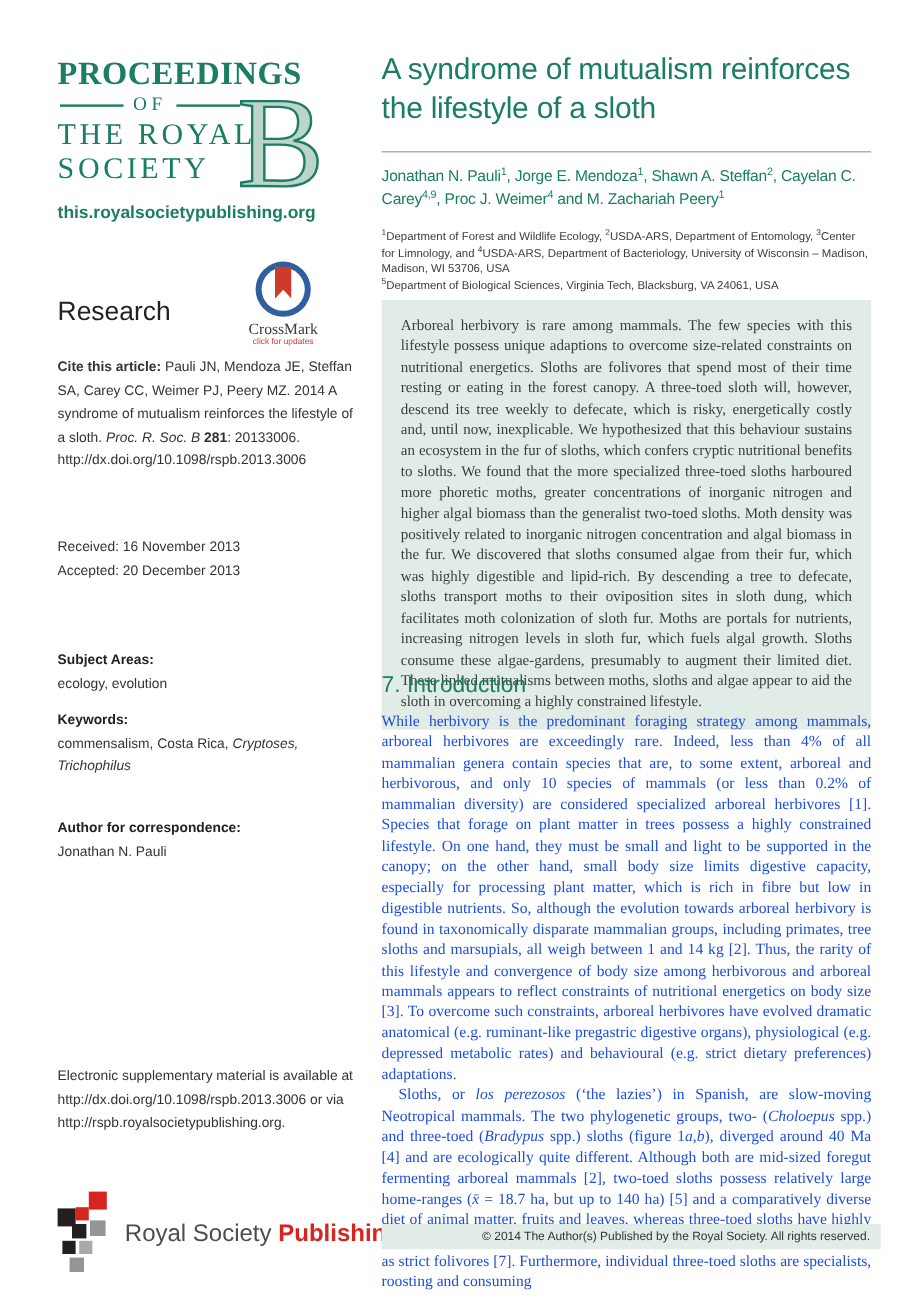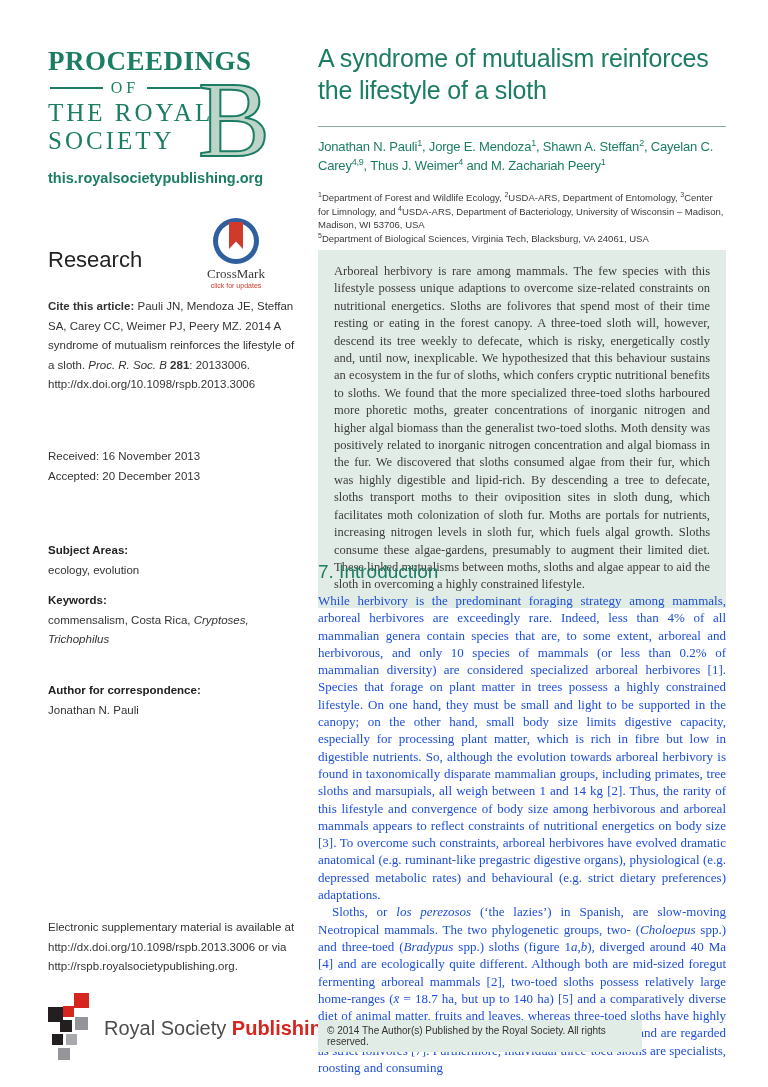--- a/index.html
+++ b/index.html
@@ -23,21 +23,21 @@
        clip-path:polygon(0 0,100% 0,100% 100%,50% 72%,0 100%);}
   .cm-name{font-family:"Liberation Serif",serif;font-size:13px;color:#3a3a3a;margin-top:2px;}
   .cm-tag{font-size:7px;color:#cf3a2b;}
   .sb-block{position:absolute;left:48px;width:254px;font-size:11.5px;line-height:19.5px;color:#333;}
   .sb-label{font-weight:700;color:#222;}
   .cite-block{top:297px;}
   .dates-block{top:447px;}
   .subject-block{top:541px;}
   .keywords-block{top:591px;}
   .corr-block{top:681px;}
-  .esm-block{top:918px;}
+  .esm-block{top:888px;}
   .pub-logo{position:absolute;left:48px;top:993px;display:flex;align-items:center;}
   .cubes{position:relative;width:46px;height:70px;margin-right:10px;}
   .cube{position:absolute;}
   .pub-text{font-size:20px;color:#4d4d4f;white-space:nowrap;}
   .pub-text .pub-red{color:#d6251f;font-weight:700;}
   
   .main{position:absolute;left:318px;width:408px;}
   .title{top:42px;font-size:25px;line-height:32px;color:#1b7d63;letter-spacing:-0.2px;}
   .title-rule{position:absolute;left:318px;top:126px;width:408px;height:1px;background:#8aa69b;}
   .authors{top:137px;font-size:13px;line-height:19px;color:#1b7d63;letter-spacing:-0.2px;}
@@ -45,22 +45,22 @@
   .affils{top:191px;font-size:9.5px;line-height:13.5px;color:#3a3a3a;}
   .affils sup{font-size:7px;}
   .abstract{top:250px;background:#e2ece7;padding:13px 16px 14px 16px;box-sizing:border-box;
             font-family:"Liberation Serif",serif;font-size:12.5px;line-height:17.4px;
             text-align:justify;color:#3c3c3c;}
   .body-flow{top:561px;}
   .section-head{font-size:19px;color:#1b7d63;margin:0 0 9px 0;font-weight:400;}
   .para{font-family:Liberation Serif, serif;font-size:13px;line-height:17.3px;
         text-align:justify;color:#1d4ed8;margin:0;}
   .para.indent{text-indent:14px;}
-  .footer{position:absolute;left:318px;top:1020px;width:324px;box-sizing:border-box;
-          background:#e2ece7;font-size:10px;color:#333;padding:5px 9px;}
+  .footer{position:absolute;left:318px;top:1020px;width:416px;box-sizing:border-box;
+          background:#e2ece7;font-size:10px;color:#333;padding:5px 9px;text-align:right;}
   sup{line-height:0;}
 </style>
 </head>
 <body>
 
 <div class="page">
 
   <div class="logo">
     <div class="logo-line1">PROCEEDINGS</div>
     <div class="logo-of-row">
@@ -123,21 +123,21 @@
     </div>
     <div class="pub-text">
       <span>Royal Society </span><span class="pub-red">Publishing</span>
     </div>
   </div>
 
   <div class="main title" style="position:absolute;">A syndrome of mutualism reinforces the lifestyle of a sloth</div>
 
   <div class="title-rule"></div>
 
-  <div class="main authors" style="position:absolute;"><span>Jonathan N. Pauli</span><sup>1</sup><span>, Jorge E. Mendoza</span><sup>1</sup><span>, Shawn A. Steffan</span><sup>2</sup><span>, Cayelan C. Carey</span><sup>4,9</sup><span>, Thus J. Weimer</span><sup>4</sup><span> and M. Zachariah Peery</span><sup>1</sup></div>
+  <div class="main authors" style="position:absolute;"><span>Jonathan N. Pauli</span><sup>1</sup><span>, Jorge E. Mendoza</span><sup>1</sup><span>, Shawn A. Steffan</span><sup>2</sup><span>, Cayelan C. Carey</span><sup>4,9</sup><span>, Proc J. Weimer</span><sup>4</sup><span> and M. Zachariah Peery</span><sup>1</sup></div>
 
   <div class="main affils" style="position:absolute;">
     <div><sup>1</sup><span>Department of Forest and Wildlife Ecology, </span><sup>2</sup><span>USDA-ARS, Department of Entomology, </span><sup>3</sup><span>Center for Limnology, and </span><sup>4</sup><span>USDA-ARS, Department of Bacteriology, University of Wisconsin – Madison, Madison, WI 53706, USA</span></div>
     <div><sup>5</sup><span>Department of Biological Sciences, Virginia Tech, Blacksburg, VA 24061, USA</span></div>
   </div>
 
   <div class="main abstract" style="position:absolute;">Arboreal herbivory is rare among mammals. The few species with this lifestyle possess unique adaptions to overcome size-related constraints on nutritional energetics. Sloths are folivores that spend most of their time resting or eating in the forest canopy. A three-toed sloth will, however, descend its tree weekly to defecate, which is risky, energetically costly and, until now, inexplicable. We hypothesized that this behaviour sustains an ecosystem in the fur of sloths, which confers cryptic nutritional benefits to sloths. We found that the more specialized three-toed sloths harboured more phoretic moths, greater concentrations of inorganic nitrogen and higher algal biomass than the generalist two-toed sloths. Moth density was positively related to inorganic nitrogen concentration and algal biomass in the fur. We discovered that sloths consumed algae from their fur, which was highly digestible and lipid-rich. By descending a tree to defecate, sloths transport moths to their oviposition sites in sloth dung, which facilitates moth colonization of sloth fur. Moths are portals for nutrients, increasing nitrogen levels in sloth fur, which fuels algal growth. Sloths consume these algae-gardens, presumably to augment their limited diet. These linked mutualisms between moths, sloths and algae appear to aid the sloth in overcoming a highly constrained lifestyle.</div>
 
   <div class="main body-flow" style="position:absolute;">
     <h2 class="section-head">7. Introduction</h2>

